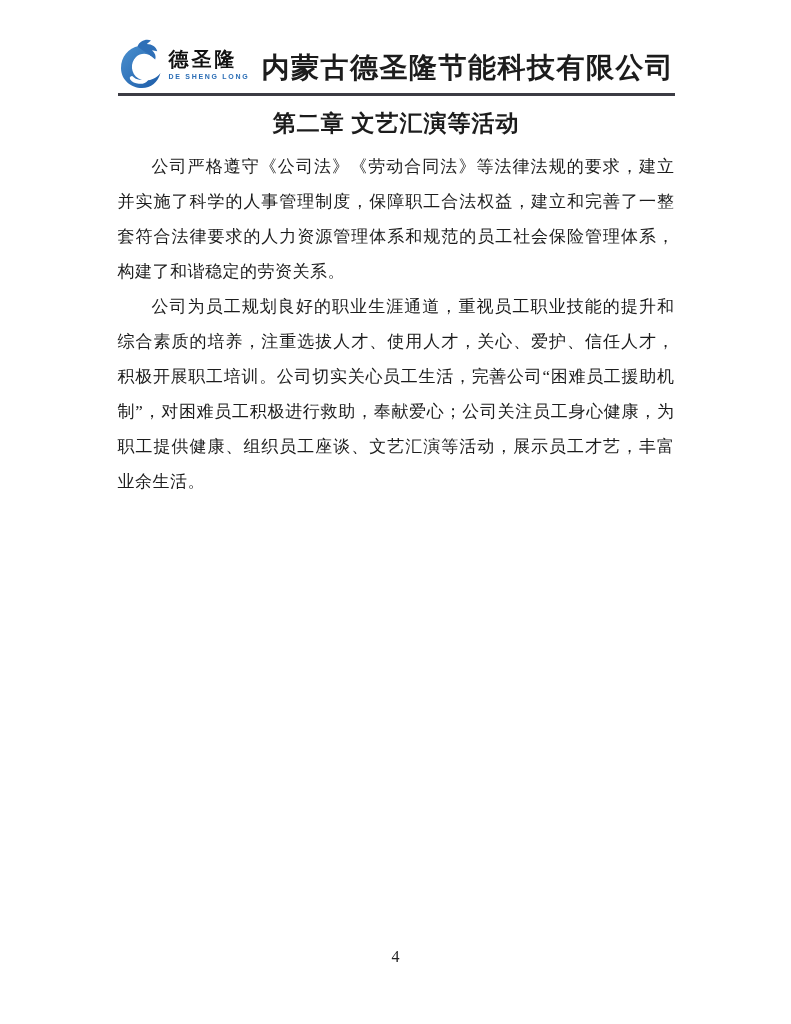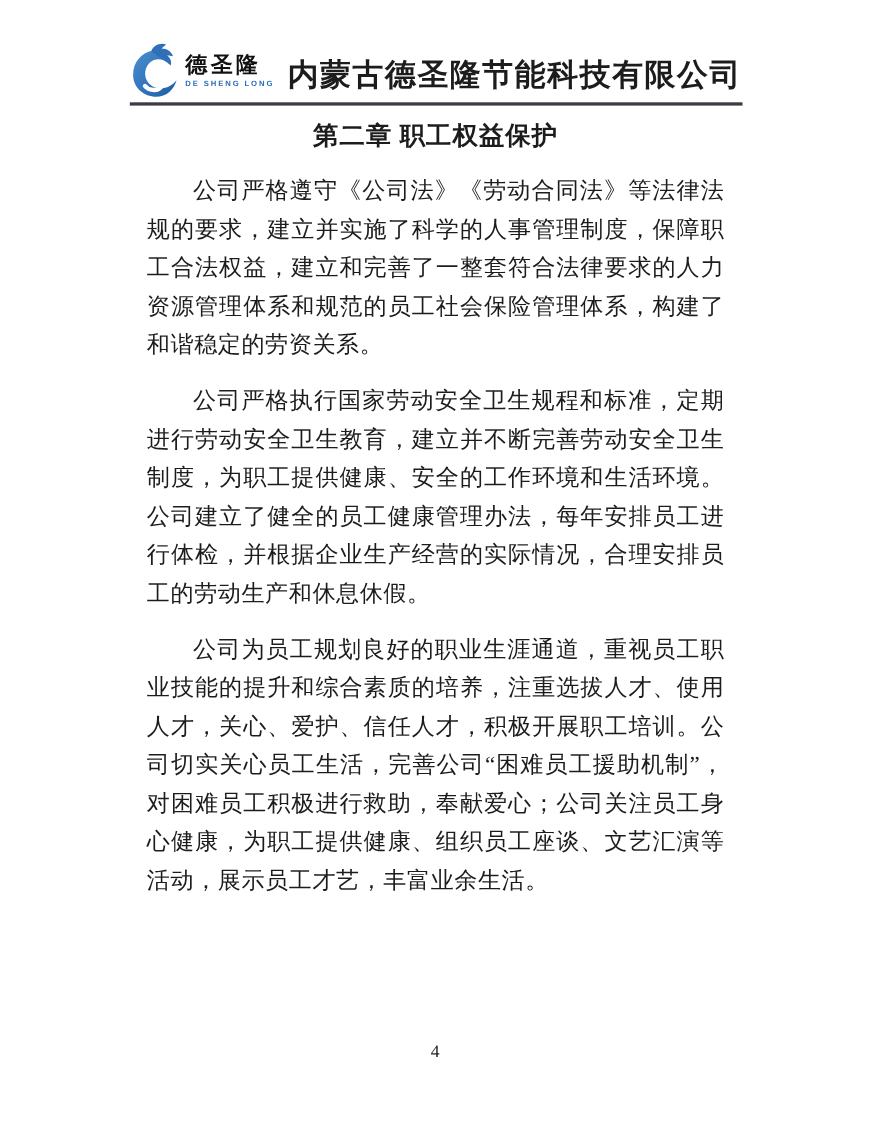--- a/index.html
+++ b/index.html
@@ -68,25 +68,25 @@
   .chapter-title {
     text-align: center;
     font-size: 23px;
     font-weight: bold;
     letter-spacing: 1px;
     margin: 12px 0 0 0;
     line-height: 32px;
   }
   .body-text { margin-top: 9px; }
   .body-para {
-    font-size: 21px;
+    font-size: 17px;
     line-height: 35px;
     text-align: justify;
     text-indent: 2em;
-    margin: 16px;
+    margin: 0;
     letter-spacing: 0.5px;
   }
   .page-number {
     position: absolute;
     bottom: 58px;
     left: 0;
     right: 0;
     text-align: center;
     font-size: 16px;
     color: #222222;
@@ -122,24 +122,23 @@
         <div class="logo-text">
           <div class="logo-cn">德圣隆</div>
           <div class="logo-en">DE SHENG LONG</div>
         </div>
       </div>
       <div class="company-name">内蒙古德圣隆节能科技有限公司</div>
     </header>
 
     <hr class="header-rule">
 
-    <h1 class="chapter-title">第二章 职工权益保护</h1>
+    <h1 class="chapter-title">第二章 文艺汇演等活动</h1>
 
     <div class="body-text">
       <p class="body-para">公司严格遵守《公司法》《劳动合同法》等法律法规的要求，建立并实施了科学的人事管理制度，保障职工合法权益，建立和完善了一整套符合法律要求的人力资源管理体系和规范的员工社会保险管理体系，构建了和谐稳定的劳资关系。</p>
-      <p class="body-para">公司严格执行国家劳动安全卫生规程和标准，定期进行劳动安全卫生教育，建立并不断完善劳动安全卫生制度，为职工提供健康、安全的工作环境和生活环境。公司建立了健全的员工健康管理办法，每年安排员工进行体检，并根据企业生产经营的实际情况，合理安排员工的劳动生产和休息休假。</p>
       <p class="body-para">公司为员工规划良好的职业生涯通道，重视员工职业技能的提升和综合素质的培养，注重选拔人才、使用人才，关心、爱护、信任人才，积极开展职工培训。公司切实关心员工生活，完善公司“困难员工援助机制”，对困难员工积极进行救助，奉献爱心；公司关注员工身心健康，为职工提供健康、组织员工座谈、文艺汇演等活动，展示员工才艺，丰富业余生活。</p>
     </div>
 
   </div>
 
   <div class="page-number">4</div>
 </div>
 
 </body></html>

